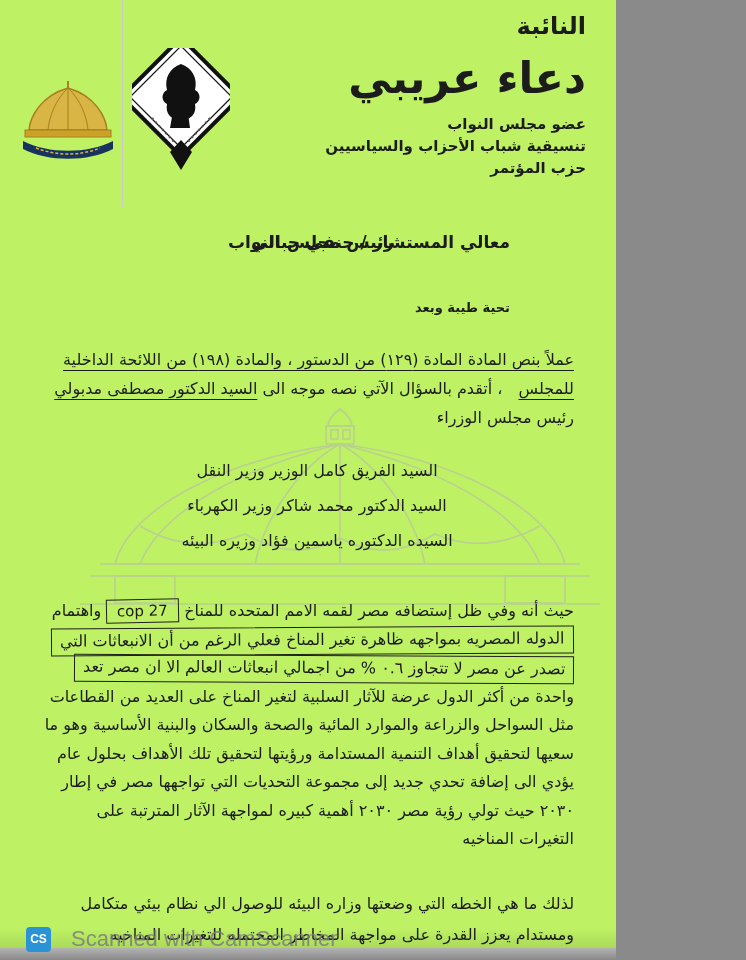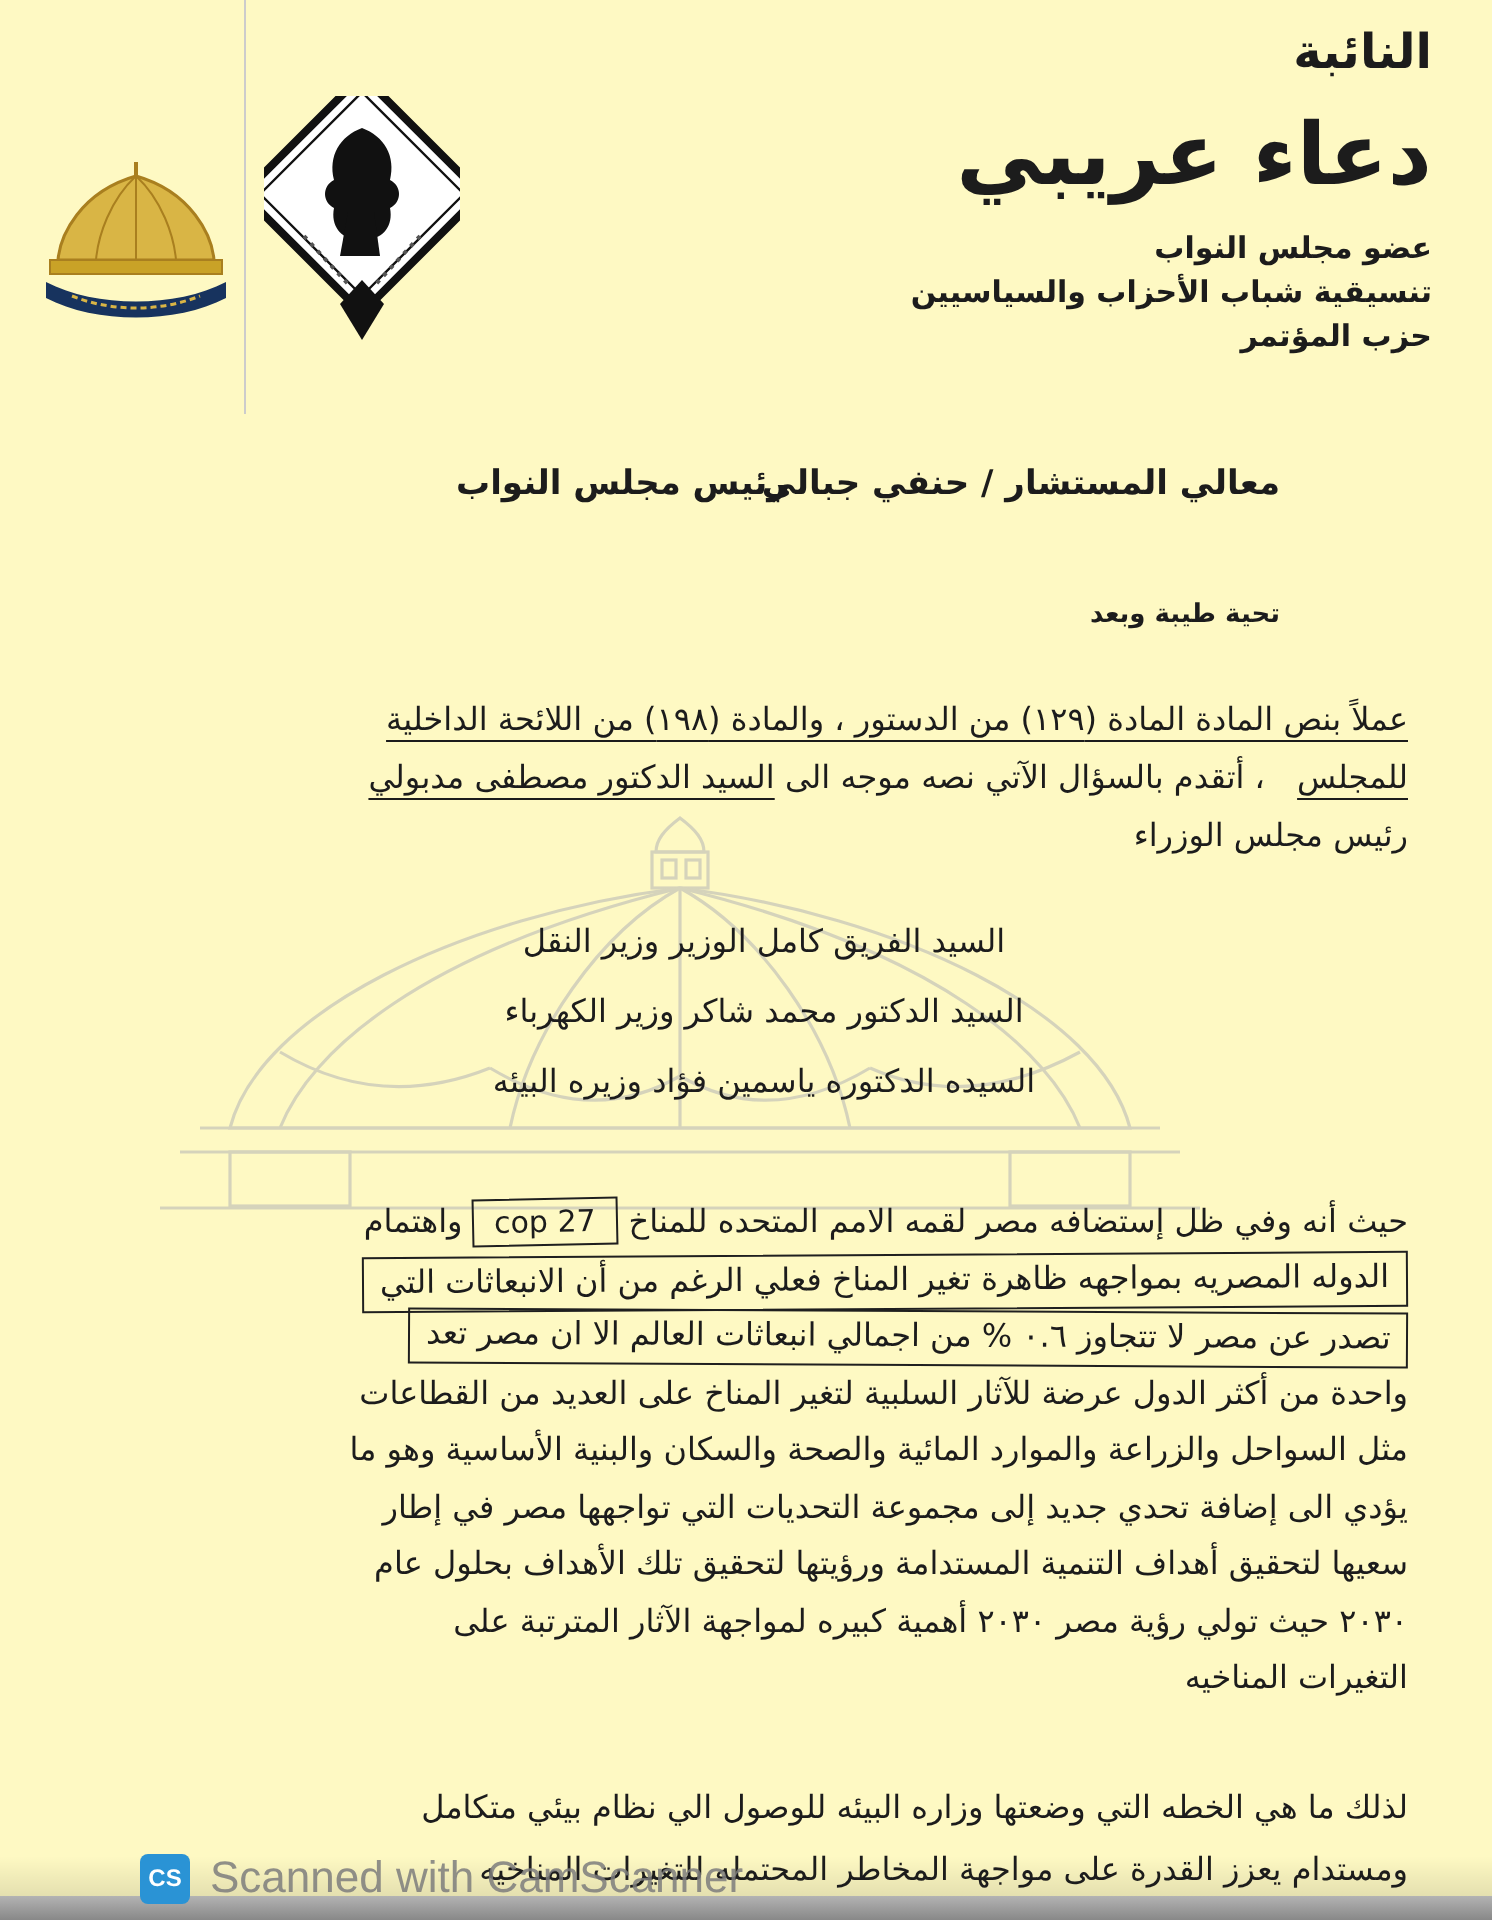--- a/index.html
+++ b/index.html
@@ -1,21 +1,21 @@
 <!DOCTYPE html>
 <html lang="ar"><head>
 <meta charset="utf-8">
 <style>
   * { margin:0; padding:0; box-sizing:border-box; }
   html,body { width:746px; height:960px; }
   body { font-family:"DejaVu Sans", sans-serif; background:#8a8a8a; }
 
   .page {
-    position:relative; width:746px; height:960px;
-    background:#fef9c3; overflow:hidden; color:#1c1c1c;
+    position:relative; width:616px; height:960px;
+    background:#bef264; overflow:hidden; color:#1c1c1c;
   }
 
   
   .crease { position:absolute; left:122px; top:0; width:1px; height:207px; background:#cccccc; }
   .bottom-shadow { position:absolute; left:0; right:0; bottom:12px; height:20px;
     background:linear-gradient(rgba(0,0,0,0), rgba(0,0,0,0.10)); }
   .bottom-edge { position:absolute; left:0; right:0; bottom:0; height:12px;
     background:linear-gradient(#b3b3b3,#888888); }
 
   
@@ -59,21 +59,21 @@
   
   .box-inline { display:inline-block; border:1.6px solid #1f1f1f; padding:0 10px;
     transform:rotate(-1.2deg); direction:ltr; font-size:15px; line-height:22px; }
   .box-line { display:inline-block; border:1.6px solid #1f1f1f; padding:0 8px 2px;
     line-height:24px; }
   .tilt-a { transform:rotate(-0.35deg); }
   .tilt-b { transform:rotate(0.3deg); }
 
   
   .cam { position:absolute; left:26px; bottom:8px; display:flex; align-items:center;
-    gap:10px; z-index:5;margin-left:44px; }
+    gap:20px; z-index:5; }
   .cs-badge { width:25px; height:25px; border-radius:4px; background:#2a93d5;
     color:#ffffff; font-size:12px; font-weight:bold; display:flex;
     align-items:center; justify-content:center; font-family:"Liberation Sans", sans-serif; }
   .cs-text { font-size:22px; color:rgba(125,125,125,0.85);
     font-family:"Liberation Sans", sans-serif; }
 </style>
 </head>
 <body>
 
 <div class="page">
@@ -164,22 +164,22 @@
         <span>حيث أنه وفي ظل إستضافه مصر لقمه الامم المتحده للمناخ </span><span class="box-inline">cop 27</span><span> واهتمام</span>
       </div>
       <div class="line">
         <span class="box-line tilt-a">الدوله المصريه بمواجهه ظاهرة تغير المناخ فعلي الرغم من أن الانبعاثات التي</span>
       </div>
       <div class="line">
         <span class="box-line tilt-b">تصدر عن مصر لا تتجاوز ٠.٦ %  من اجمالي انبعاثات العالم الا ان مصر تعد</span>
       </div>
       <div class="line">واحدة من أكثر الدول عرضة للآثار السلبية لتغير المناخ على العديد من القطاعات</div>
       <div class="line">مثل السواحل والزراعة والموارد المائية والصحة والسكان والبنية الأساسية وهو ما</div>
+      <div class="line">سعيها لتحقيق أهداف التنمية المستدامة  ورؤيتها لتحقيق تلك الأهداف بحلول عام</div>
       <div class="line">يؤدي الى إضافة تحدي جديد إلى مجموعة التحديات التي تواجهها مصر في إطار</div>
-      <div class="line">سعيها لتحقيق أهداف التنمية المستدامة  ورؤيتها لتحقيق تلك الأهداف بحلول عام</div>
       <div class="line">٢٠٣٠ حيث تولي رؤية مصر ٢٠٣٠ أهمية كبيره لمواجهة الآثار المترتبة على</div>
       <div class="line">التغيرات المناخيه</div>
     </div>
 
     <div class="p3">
       <div class="line">لذلك ما هي الخطه التي وضعتها وزاره البيئه للوصول الي نظام بيئي متكامل</div>
       <div class="line">ومستدام  يعزز القدرة على مواجهة المخاطر المحتمله للتغيرات المناخيه</div>
     </div>
 
   </main>

